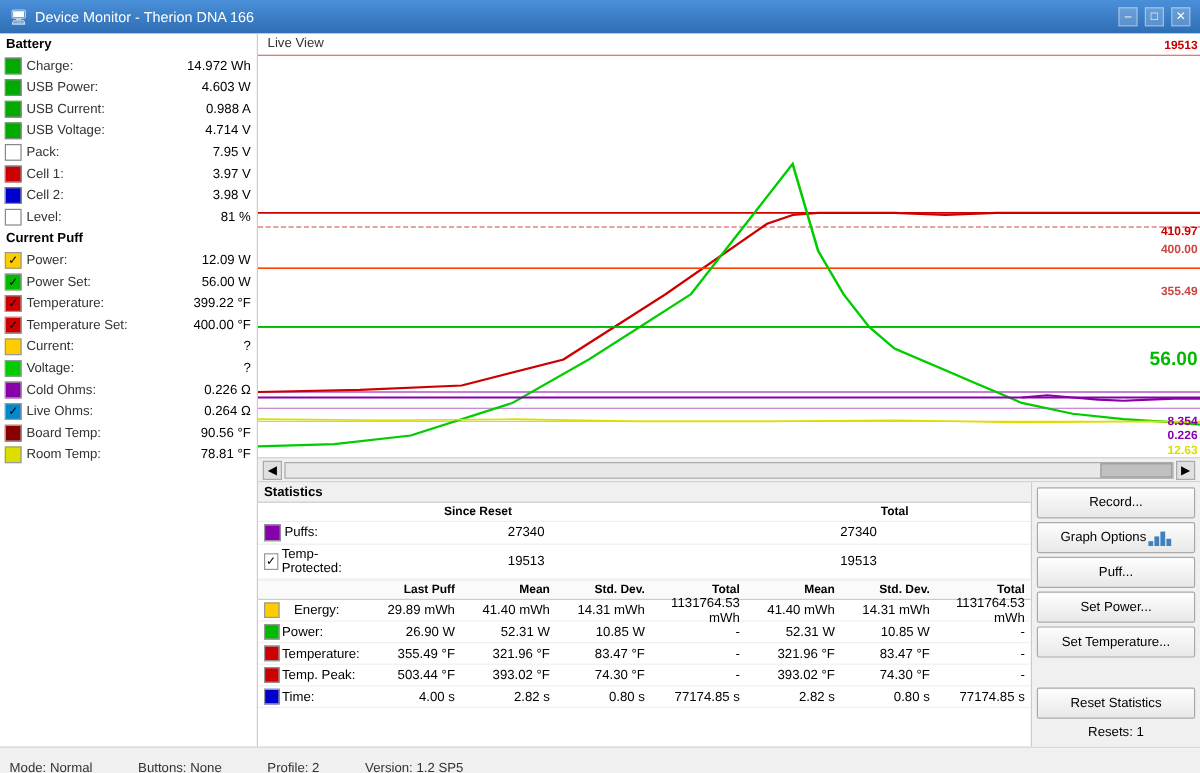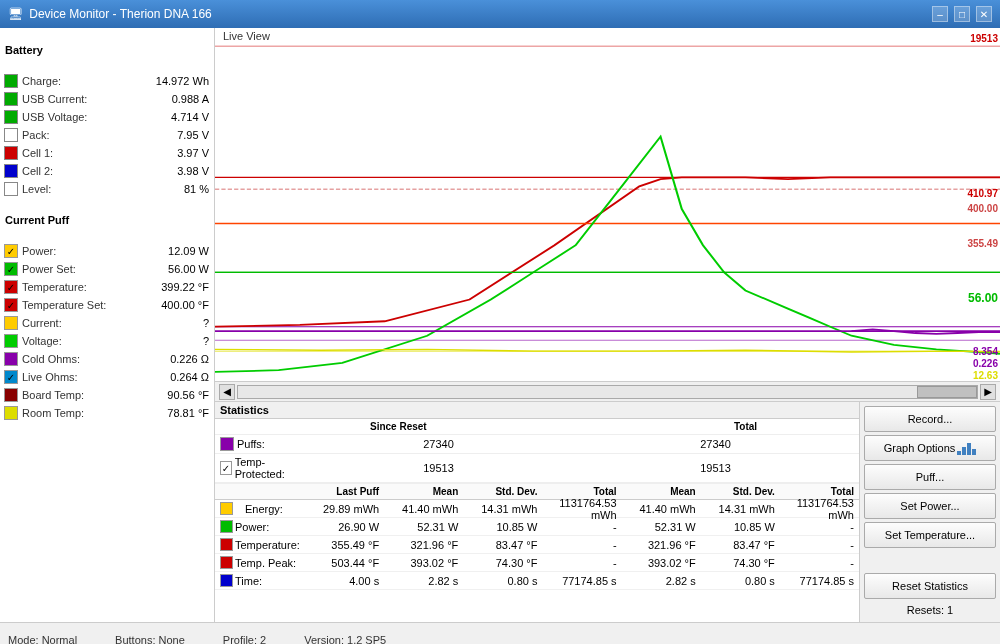--- a/index.html
+++ b/index.html
@@ -33,21 +33,21 @@
     #left-panel {
       width: 215px;
       background: white;
       border-right: 1px solid #ccc;
       overflow-y: auto;
       flex-shrink: 0;
     }
     
     .section-header {
       font-weight: bold;
-      padding: 16px 5px;
+      padding: 3px 5px;
       font-size: 11px;
     }
     
     .prop-row {
       display: flex;
       align-items: center;
       padding: 1px 5px 1px 4px;
       height: 18px;
     }
     .prop-row .color-box {
@@ -244,20 +244,25 @@
   <div id="left-panel">
     <div class="section-header">Battery</div>
 
     <div class="prop-row">
       <div class="color-box" style="background:#00aa00;"></div>
       <span class="prop-label">Charge:</span>
       <span class="prop-value">14.972 Wh</span>
     </div>
     <div class="prop-row">
       <div class="color-box" style="background:#00aa00;"></div>
+      <span class="prop-label">USB Power:</span>
+      <span class="prop-value">4.603 W</span>
+    </div>
+    <div class="prop-row">
+      <div class="color-box" style="background:#00aa00;"></div>
       <span class="prop-label">USB Current:</span>
       <span class="prop-value">0.988 A</span>
     </div>
     <div class="prop-row">
       <div class="color-box" style="background:#00aa00;"></div>
       <span class="prop-label">USB Voltage:</span>
       <span class="prop-value">4.714 V</span>
     </div>
     <div class="prop-row">
       <div class="color-box" style="background:#ffffff;"></div>
@@ -337,21 +342,21 @@
   <div id="right-panel">
 
     <div id="graph-area">
       <span id="live-view-label">Live View</span>
       
       
       <span class="y-label" style="top:5px; right:2px; color:#cc0000; font-size:10px;">19513</span>
       <span class="y-label" style="top:160px; right:2px; color:#cc0000; font-size:10px;">410.97</span>
       <span class="y-label" style="top:175px; right:2px; color:#cc4444; font-size:10px;">400.00</span>
       <span class="y-label" style="top:210px; right:2px; color:#cc4444; font-size:10px;">355.49</span>
-      <span class="y-label" style="top:263px; right:2px; color:#00bb00; font-size:12px;">56.00</span>
+      <span class="y-label" style="top:263px; right:2px; color:#00bb00; font-size:16px;">56.00</span>
       <span class="y-label" style="top:318px; right:2px; color:#8800aa; font-size:10px;">8.354</span>
       <span class="y-label" style="top:330px; right:2px; color:#8800aa; font-size:10px;">0.226</span>
       <span class="y-label" style="top:342px; right:2px; color:#dddd00; font-size:10px;">12.63</span>
       
       <svg id="graph-svg" viewBox="0 0 740 390" preserveAspectRatio="none">
 
         <rect width="740" height="390" fill="white"></rect>
 
         <line x1="0" y1="20" x2="740" y2="20" stroke="#cc0000" stroke-width="1" opacity="0.7"></line>
         <line x1="0" y1="165" x2="740" y2="165" stroke="#cc0000" stroke-width="1.5"></line>

